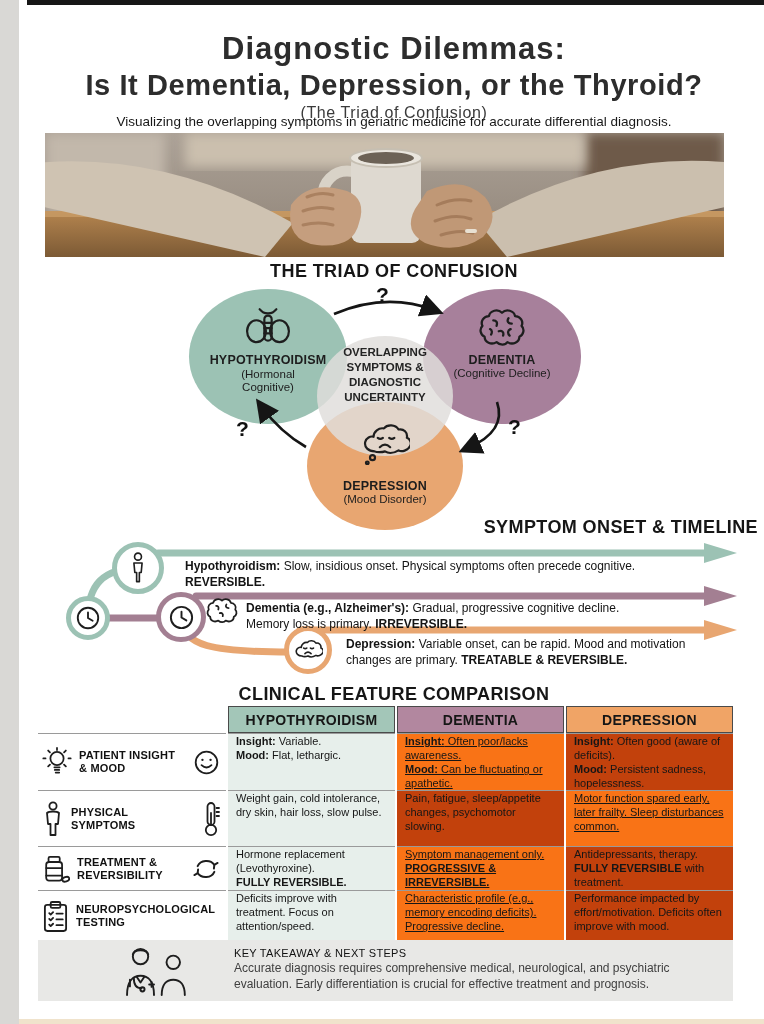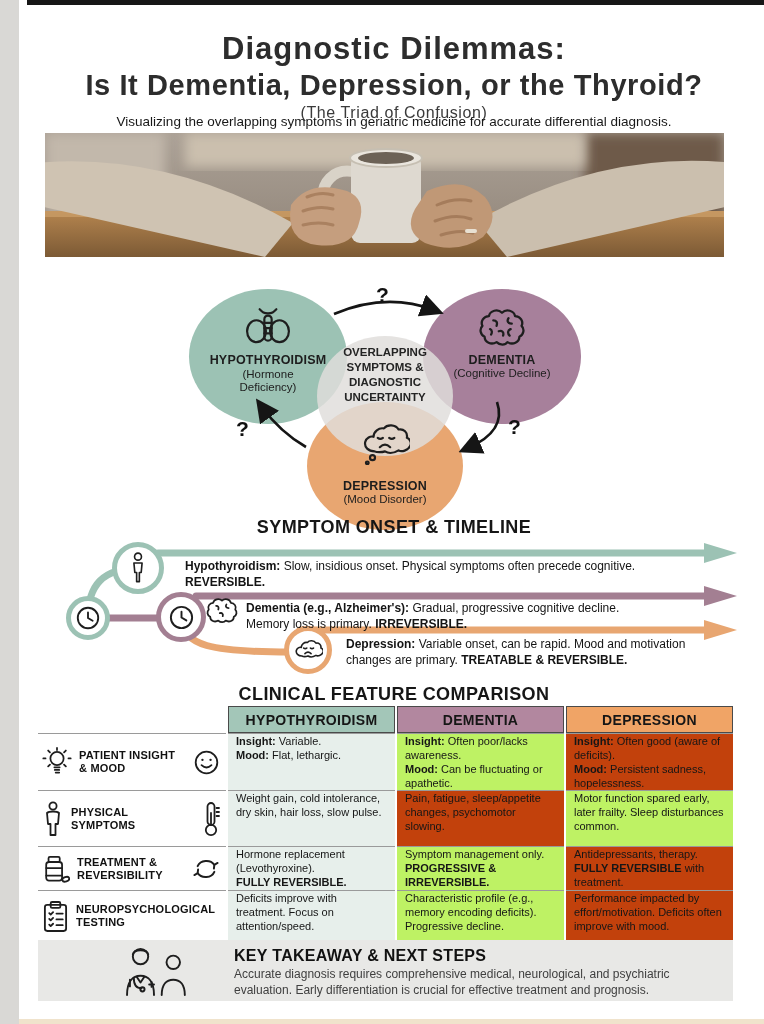--- a/index.html
+++ b/index.html
@@ -55,30 +55,30 @@
   .ctable { position:absolute; left:38px; top:706px; width:695px;
             display:grid; grid-template-columns:188px 1fr 1fr 1fr; column-gap:2px;
             border-bottom:1.5px solid #9a9a9a; background:#fff; }
   .th { height:27px; display:flex; align-items:center; justify-content:center;
         font-size:14px; font-weight:800; letter-spacing:0.3px; color:#161616; border:1.5px solid #4a4a4a; }
   .th-hypo { background:#a3c6b8; } .th-dem { background:#b2879f; } .th-dep { background:#f0a466; }
   .corner { background:#fff; }
   .cell { border-top:1.5px solid #9a9a9a; padding:0 8px; font-size:11px; line-height:1.28;
           white-space:pre-line; color:#161616; }
   .cell b { font-weight:800; }
-  .t-hypo { background:#e7efeb; } .t-dem { background:#bef264; } .t-dep { background:#c2410c; }
+  .t-hypo { background:#e7efeb; } .t-dem { background:#f97316;text-decoration:underline; } .t-dep { background:#c2410c; }
   .rowlabel { border-top:1.5px solid #9a9a9a; background:#fff; display:flex; align-items:center; gap:7px; padding:4px 6px 4px 4px; }
   .rowlabel .rl-text { flex:1; font-size:11px; font-weight:800; letter-spacing:0.2px; line-height:1.2; color:#111; }
   .r1 { min-height:56px; } .r2 { min-height:56px; } .r3 { min-height:44px; } .r4 { min-height:51px; }
 
   
   .takeaway { position:absolute; left:38px; top:940px; width:695px; height:61px; background:#e8e8e6; }
   .tk-icon { position:absolute; left:78px; top:5px; }
   .tk-body { position:absolute; left:196px; top:7px; width:490px; }
-  .tk-heading { font-size:16px; font-weight:700; letter-spacing:0.3px; color:#111; }
+  .tk-heading { font-size:11px; font-weight:400; letter-spacing:0.3px; color:#111; }
   .tk-text { font-size:12px; line-height:1.3; margin-top:2px; color:#404040; }
 
   svg.line-icon { display:block; }
 </style>
 </head>
 <body>
 
 <div class="page">
   <div class="edge-left"></div>
   <div class="edge-top"></div>
@@ -118,20 +118,21 @@
       <ellipse cx="341" cy="25" rx="36" ry="9" fill="#e9e5dd" stroke="#c6bfb2" stroke-width="2"></ellipse>
       <ellipse cx="341" cy="25" rx="28" ry="6" fill="#6c6256"></ellipse>
       <path d="M246 72 q18-26 56-14 q20 8 12 32 q-6 26 -42 22 q-32-4 -26-40 z" fill="#c59e7e"></path>
       <path d="M262 64 q14-6 26-2 M258 78 q16-6 30-2 M258 92 q16-4 30 0" fill="none" stroke="#aa8160" stroke-width="3" stroke-linecap="round"></path>
       <path d="M382 58 q36-16 58 6 q16 20 -2 40 q-26 18 -58 6 q-22-12 -10-34 z" fill="#c09876"></path>
       <path d="M392 72 q18-8 34-4 M390 88 q20-8 36-2 M396 102 q18-6 32-2" fill="none" stroke="#a57c5b" stroke-width="3" stroke-linecap="round"></path>
       <rect x="420" y="96" width="12" height="4" rx="2" fill="#e8e0d2"></rect>
     </svg>
   </div>
 
+  <div class="sec-heading" style="top:261px;">THE TRIAD OF CONFUSION</div>
 
   <div class="venn">
     <div class="vcircle c-hypo"></div>
     <div class="vcircle c-dem"></div>
     <div class="vcircle c-dep"></div>
     <div class="vcircle c-mid"></div>
 
     <span class="vicon" style="left:240px; top:20px; width:56px;">
       <svg class="line-icon" width="52" height="46" viewBox="0 0 48 44" fill="none" stroke="#1e1e1e" stroke-width="2.1" stroke-linecap="round" stroke-linejoin="round">
         <path d="M16 6 c3 3 4 4 8 4 c4 0 5 -1 8 -4"></path>
@@ -152,21 +153,21 @@
         <path d="M14 31 c-6 0 -10 -4 -9 -9 c1 -4 5 -6 8 -5 c0 -5 5 -9 10 -8 c3 -4 11 -4 14 1 c5 -1 9 3 8 8 c3 1 5 5 3 8 c-2 4 -8 6 -11 4 c-5 3 -10 3 -13 1 c-3 1 -8 1 -10 0 z"></path>
         <path d="M17 18 q2.5 2 5 0 M28 18 q2.5 2 5 0"></path>
         <path d="M19 27 q5 -5 10 0"></path>
         <circle cx="12" cy="37" r="2.4"></circle>
         <circle cx="7" cy="42" r="1.3"></circle>
       </svg>
     </span>
 
     <div class="vlabel" style="left:200px; top:70px; width:136px;">
       <div class="vname">HYPOTHYROIDISM</div>
-      <div class="vsub" style="width:96px; margin:1px auto 0;">(Hormone Deficiency)</div>
+      <div class="vsub" style="width:96px; margin:1px auto 0;">(Hormonal Cognitive)</div>
     </div>
     <div class="vlabel" style="left:434px; top:70px; width:136px;">
       <div class="vname">DEMENTIA</div>
       <div class="vsub">(Cognitive Decline)</div>
     </div>
     <div class="vlabel" style="left:317px; top:196px; width:136px;">
       <div class="vname">DEPRESSION</div>
       <div class="vsub">(Mood Disorder)</div>
     </div>
     <div class="center-label">OVERLAPPING
@@ -185,21 +186,21 @@
         </marker>
       </defs>
       <g fill="none" stroke="#151515" stroke-width="2.6">
         <path d="M334 31 Q386 9 434 27" marker-end="url(#ah)"></path>
         <path d="M306 164 Q280 149 262 124" marker-end="url(#ah)"></path>
         <path d="M497 119 Q507 148 468 165" marker-end="url(#ah)"></path>
       </g>
     </svg>
   </div>
 
-  <div class="sec-heading" style="top:517px;">SYMPTOM ONSET &amp; TIMELINE</div>
+  <div class="sec-heading" style="top:517px;text-align:right;">SYMPTOM ONSET &amp; TIMELINE</div>
 
   <div class="timeline">
     <svg class="tl-svg" viewBox="0 0 764 140">
       <g fill="none" stroke-linecap="round">
         <path d="M88 78 C88 46 102 28 140 28" stroke="#9cc2b4" stroke-width="7"></path>
         <path d="M92 78 H182" stroke="#a37f92" stroke-width="7"></path>
         <path d="M182 78 C182 106 212 112 290 112" stroke="#e8a671" stroke-width="7"></path>
         <path d="M158 13 H706" stroke="#9cc2b4" stroke-width="7"></path>
         <path d="M196 56 H706" stroke="#a37f92" stroke-width="7"></path>
         <path d="M300 90 H706" stroke="#e8a671" stroke-width="7"></path>

